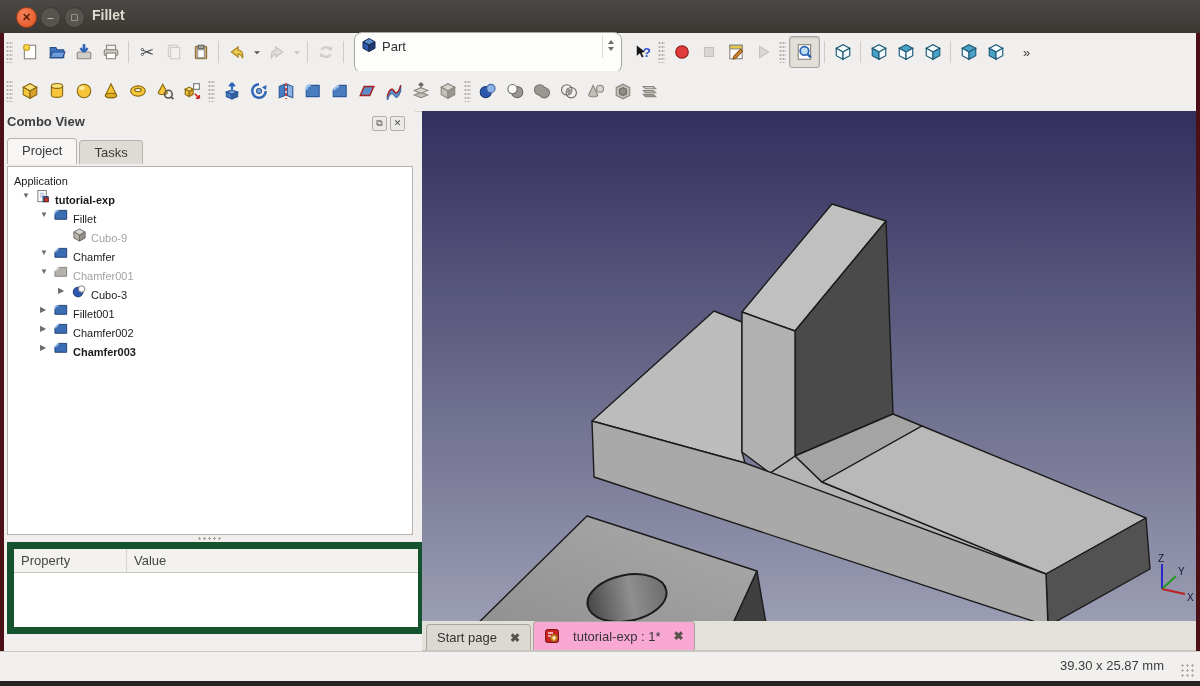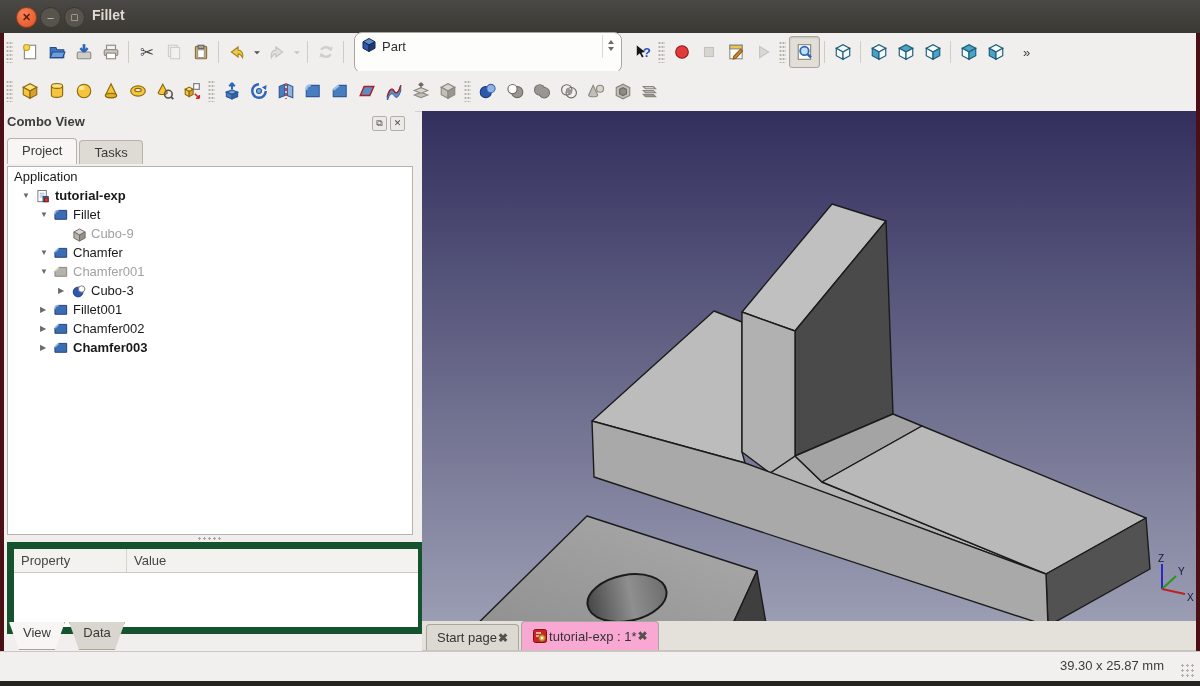--- a/index.html
+++ b/index.html
@@ -42,39 +42,39 @@
   #cv-close{right:10px;}
   .tabrow{position:absolute;left:4px;top:26px;height:27px;display:flex;align-items:flex-end;}
   .tab{padding:4px 14px 4px;border:1px solid #b7b3ac;border-bottom:none;border-radius:4px 4px 0 0;
      background:#dedad4;margin-right:2px;color:#3a3a3a;}
   .tab.active{background:#f7f6f4;position:relative;z-index:2;padding-bottom:6px;}
   #tree-frame{position:absolute;left:4px;top:55px;width:404px;height:367px;background:#fff;border:1px solid #b7b3ac;}
   #tree-hdr{height:22px;line-height:22px;padding-left:6px;background:#fbfaf8;border-bottom:1px solid #cbc7c1;color:#454545;}
   .trow{height:19px;display:flex;align-items:center;position:relative;white-space:nowrap;}
   .trow .arrow{position:absolute;font-size:8px;color:#6b6b6b;top:5px;}
   .trow .ticon{position:absolute;top:2px;}
-  .trow .tlabel{position:absolute;top:2px;font-size:13px;color:#1a1a1a;}
+  .trow .tlabel{position:absolute;top:8px;font-size:11px;color:#1a1a1a;}
   .trow .tlabel.muted{color:#a2a2a2;}
   .trow .tlabel.bold{font-weight:bold;}
   #vsplit{position:absolute;left:4px;top:424px;width:404px;height:7px;}
   #vsplit .grip{margin:2px auto;width:24px;height:3px;
      background-image:radial-gradient(circle,#a9a59e 1px,transparent 1.2px);background-size:5px 3px;}
   #prop-frame{position:absolute;left:4px;top:431px;width:404px;height:78px;background:#fff;border:7px solid #14532d;}
   #prop-hdr{display:flex;height:23px;background:#f4f2ef;border-bottom:1px solid #cbc7c1;}
   #prop-hdr .pcell{line-height:23px;padding-left:7px;color:#454545;}
   #prop-hdr .pcell:first-child{width:105px;border-right:1px solid #d6d2cc;}
   #bottom-tabs{position:absolute;left:6px;top:511px;height:28px;display:flex;}
   .btab{padding:3px 10px 5px;margin-right:4px;color:#3a3a3a;background:#d9d5cf;border:1px solid #a9a59e;border-top:none;
      clip-path:polygon(0 0,100% 0,82% 100%,18% 100%);min-width:34px;text-align:center;}
   .btab.active{background:#f7f6f4;}
   
   #viewport{position:absolute;left:422px;top:111px;width:774px;height:510px;}
   
   #mdibar{position:absolute;left:422px;top:621px;width:774px;height:30px;background:#e4e1db;border-bottom:1px solid #c8c4be;display:flex;align-items:flex-end;padding-left:4px;box-sizing:border-box;}
-  .mtab{height:25px;display:flex;align-items:center;gap:1px;padding:0 10px;border:1px solid #aaa69e;border-bottom:none;
+  .mtab{height:25px;display:flex;align-items:center;gap:13px;padding:0 10px;border:1px solid #aaa69e;border-bottom:none;
      border-radius:4px 4px 0 0;background:#dcd8d2;margin-right:2px;color:#333;}
   .mtab.active{background:#f9a8d4;height:28px;}
   .mtab .x{font-size:12px;color:#55524c;font-weight:bold;}
   
   #statusbar{position:absolute;left:0px;top:651px;width:1200px;height:30px;background:#f1f0ee;border-top:1px solid #cbc7c1;}
   #status-dim{position:absolute;right:36px;top:6px;font-size:13px;color:#3c3c3c;}
   #grip{position:absolute;right:6px;bottom:5px;width:14px;height:14px;
      background-image:radial-gradient(circle,#b3afa8 1.2px,transparent 1.4px);background-size:5px 5px;}
   #bottom-strip{position:absolute;left:0;top:681px;width:1200px;height:5px;background:#262420;}
   .edge{position:absolute;top:33px;width:4px;height:618px;background:#4a1016;z-index:40;}
@@ -513,24 +513,20 @@
   </div>
   <div id="vsplit">
       <div class="grip"></div>
     </div>
   <div id="prop-frame">
     <div id="prop-hdr">
         <div class="pcell">Property</div>
         <div class="pcell">Value</div>
       </div>
   </div>
-  <div id="bottom-tabs">
-      <div class="btab active">View</div>
-      <div class="btab">Data</div>
-    </div>
 </div>
 
 <div id="viewport">
 <svg width="774" height="510" viewBox="0 0 774 510">
   <defs>
     <linearGradient id="bgGrad" x1="0" y1="0" x2="0" y2="1">
       <stop offset="0" stop-color="#322f5d"></stop>
           <stop offset="1" stop-color="#9b9db3"></stop>
     </linearGradient>
     <linearGradient id="holeGrad" x1="0" y1="0" x2="1" y2="0">

